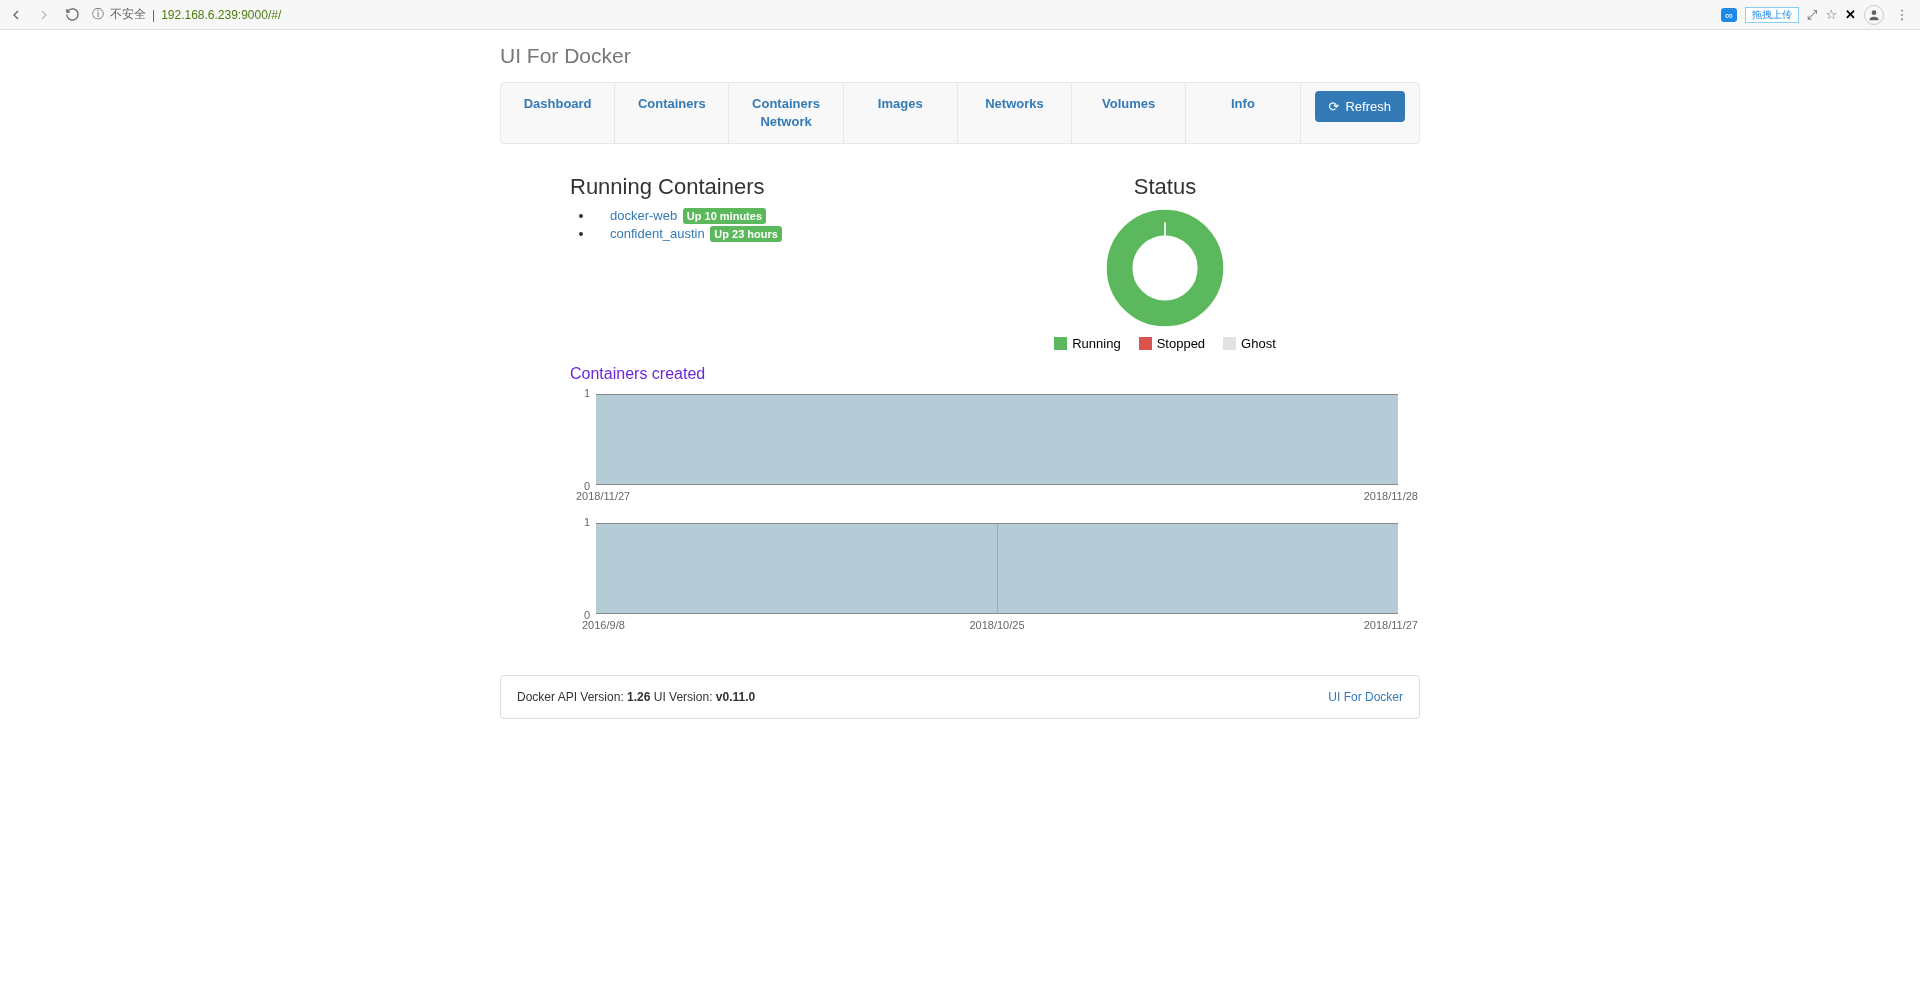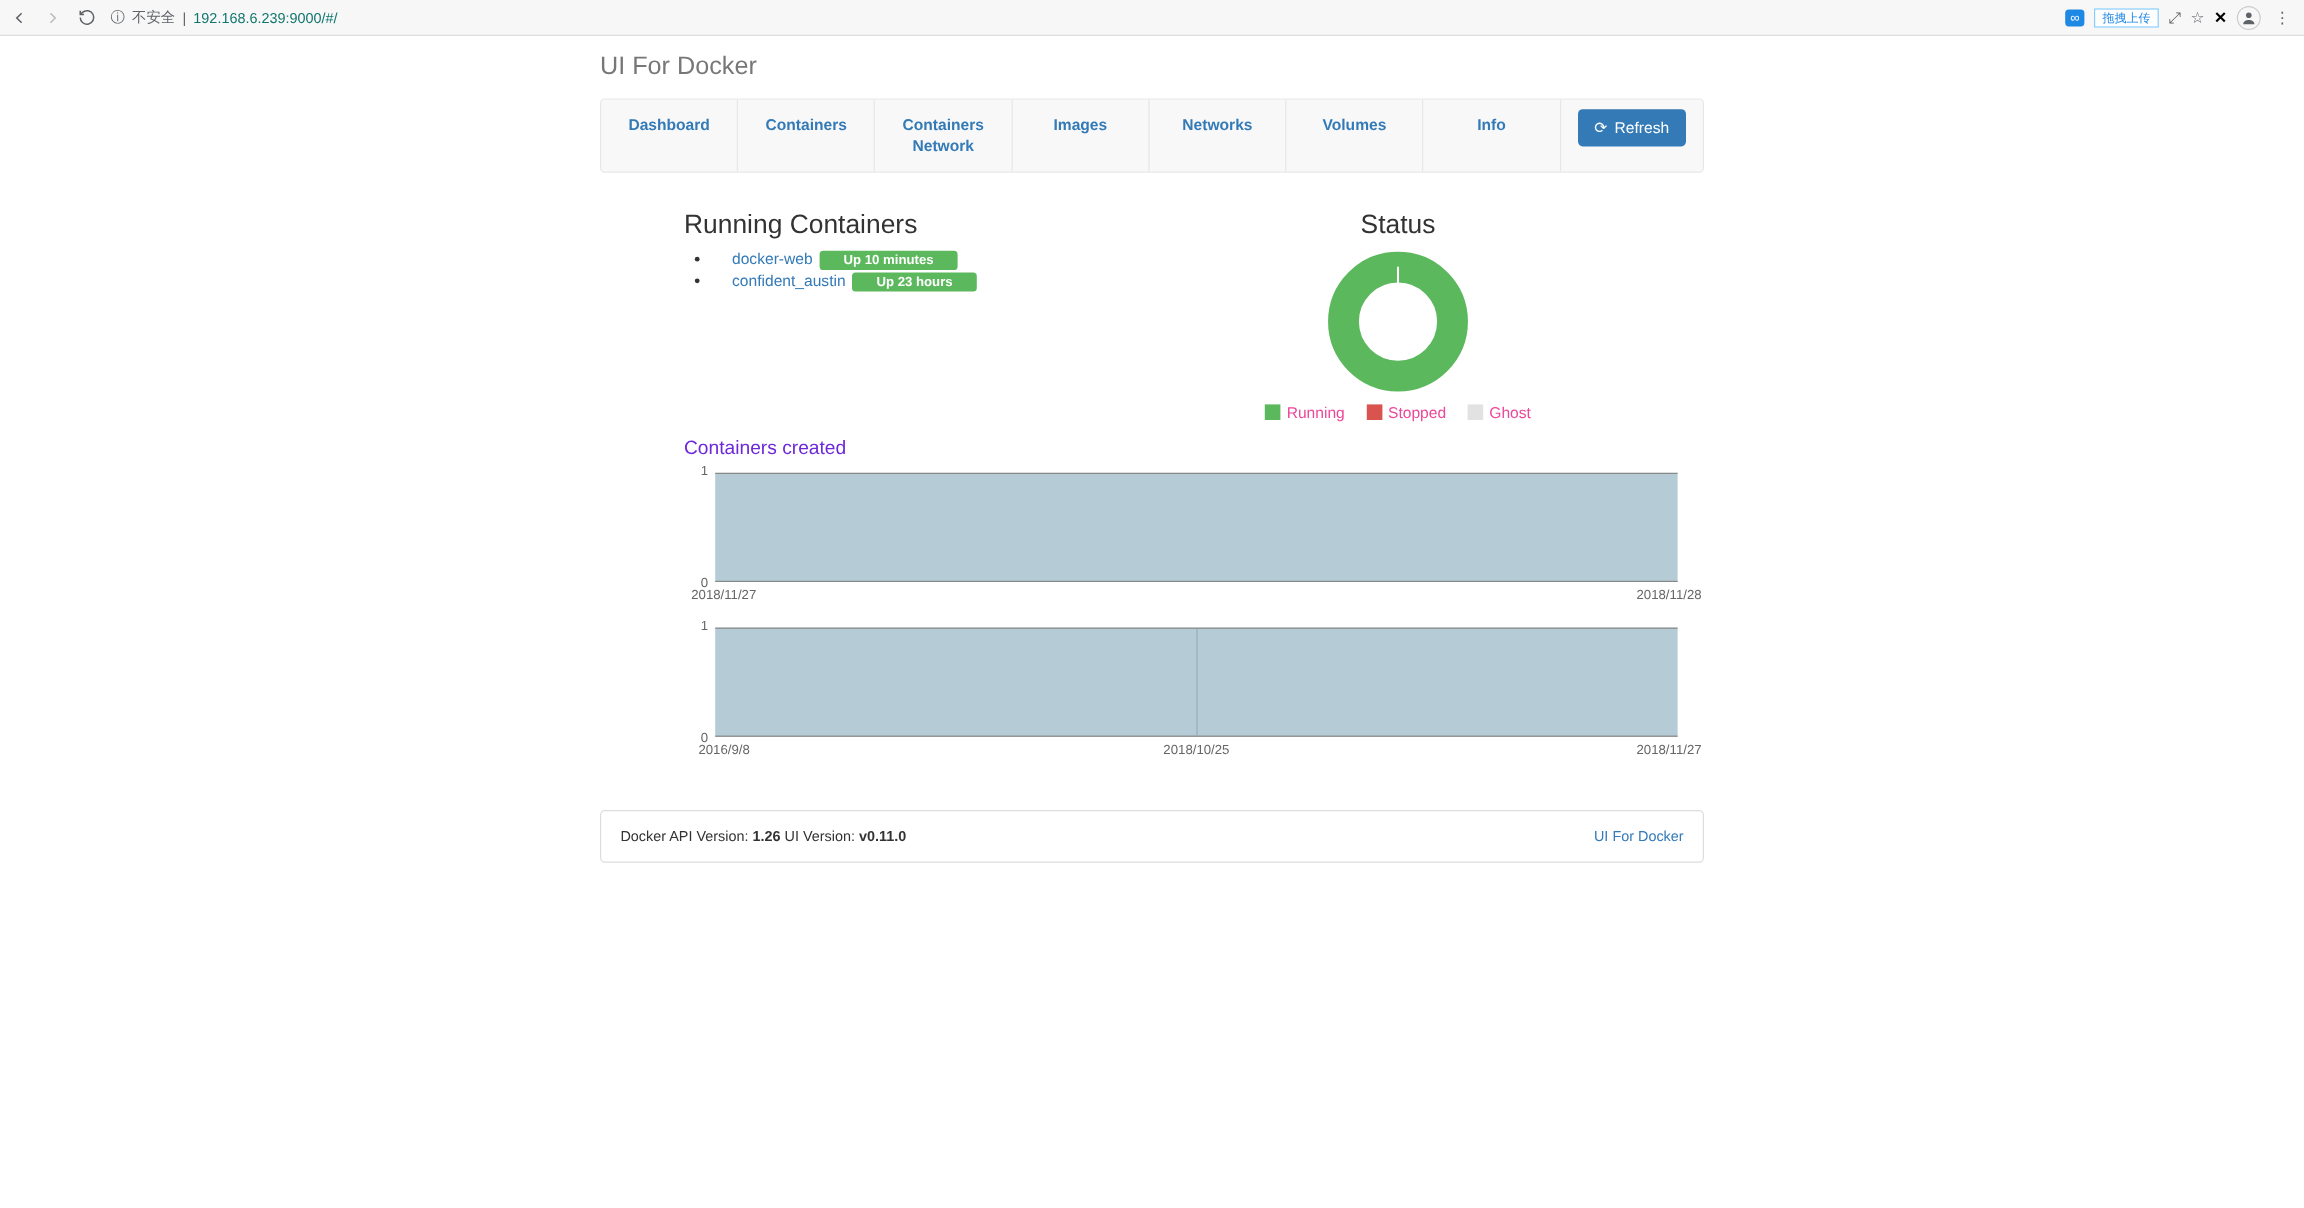--- a/index.html
+++ b/index.html
@@ -2,21 +2,21 @@
 <html><head>
   <meta charset="utf-8">
   <style>
     * { margin: 0; padding: 0; box-sizing: border-box; font-family: "Helvetica Neue", Helvetica, Arial, sans-serif; }
     body { background: #fff; font-size: 13px; color: #333; }
     
     
     .browser-bar { height: 30px; background: #f7f7f7; border-bottom: 1px solid #ddd; display: flex; align-items: center; padding: 0 8px; gap: 12px; }
     .nav-btn { width: 16px; height: 16px; display: flex; align-items: center; justify-content: center; color: #5f6368; cursor: pointer; }
     .addr-group { display: flex; align-items: center; gap: 6px; color: #5f6368; font-size: 12px; }
-    .addr-url { color: #0f766e; }
+    .addr-url { color: #4d7c0f; }
     .browser-right { margin-left: auto; display: flex; align-items: center; gap: 8px; }
     .ext-badge { background: #1e88e5; color: #fff; padding: 1px 4px; border-radius: 3px; font-size: 11px; display:flex; align-items:center; gap:2px;}
     .ext-tip { background: #fff; border: 1px solid #87cefa; color: #1e88e5; padding: 0 6px; font-size: 10px; }
     .chrome-icon { width: 20px; height: 20px; display: flex; align-items: center; justify-content: center; color: #5f6368; border-radius: 50%; }
     .chrome-icon.circle { border: 1px solid #ccc; padding: 2px;}
     
     
     .page-wrap { max-width: 920px; margin: 0 auto; padding: 14px 0 40px; }
     .title { color: #777; font-size: 21px; font-weight: 500; margin-bottom: 14px; }
     
@@ -26,24 +26,24 @@
     .refresh-btn { background: #337ab7; color: #fff; border: none; border-radius: 4px; padding: 8px 14px; font-size: 13px; cursor: pointer; display: inline-flex; align-items: center; gap: 6px; }
     
     .content-row { display: flex; gap: 40px; margin-top: 30px; padding-left: 70px; }
     .col-left { flex: 0 0 300px; }
     .col-right { flex: 1; text-align: center; }
     
     .section-head { font-size: 22px; color: #333; font-weight: 500; margin-bottom: 8px; }
     .run-list { list-style: disc; padding-left: 24px; }
     .run-list li { margin-bottom: 3px; }
     .link { color: #337ab7; cursor: pointer; font-size: 13px; margin-left: 16px; }
-    .badge { background: #5cb85c; color: #fff; padding: 2px 20px; border-radius: 3px; font-size: 11px; font-weight: 700; margin-left: 2px; }
+    .badge { background: #5cb85c; color: #fff; padding: 2px 4px; border-radius: 3px; font-size: 11px; font-weight: 700; margin-left: 2px; }
     
     .donut-wrap { display: flex; flex-direction: column; align-items: center; }
-    .legend { display: flex; gap: 18px; margin-top: 8px; font-size: 13px; color: #ec4899; }
+    .legend { display: flex; gap: 18px; margin-top: 8px; font-size: 13px; color: #000000; }
     .legend-item { display: flex; align-items: center; gap: 5px; }
     .legend-swatch { width: 13px; height: 13px; }
     
     .chart-section { padding-left: 70px; margin-top: 14px; }
     .chart-title { font-size: 16px; color: #6d28d9; margin-bottom: 8px; font-weight: 500; }
     .chart-box { position: relative; height: 115px; }
     .chart-yaxis { position: absolute; left: 0; top: 0; bottom: 18px; width: 24px; }
     .chart-ytick { position: absolute; right: 4px; font-size: 11px; color: #666; }
     .chart-plot { position: absolute; left: 26px; right: 22px; top: 3px; bottom: 21px; background: #b5cbd6; border-top: 1px solid #888; border-bottom: 1px solid #888; }
     .chart-plot .vline { position:absolute; top:0; bottom:0; width:1px; background:#96b0bf; }

